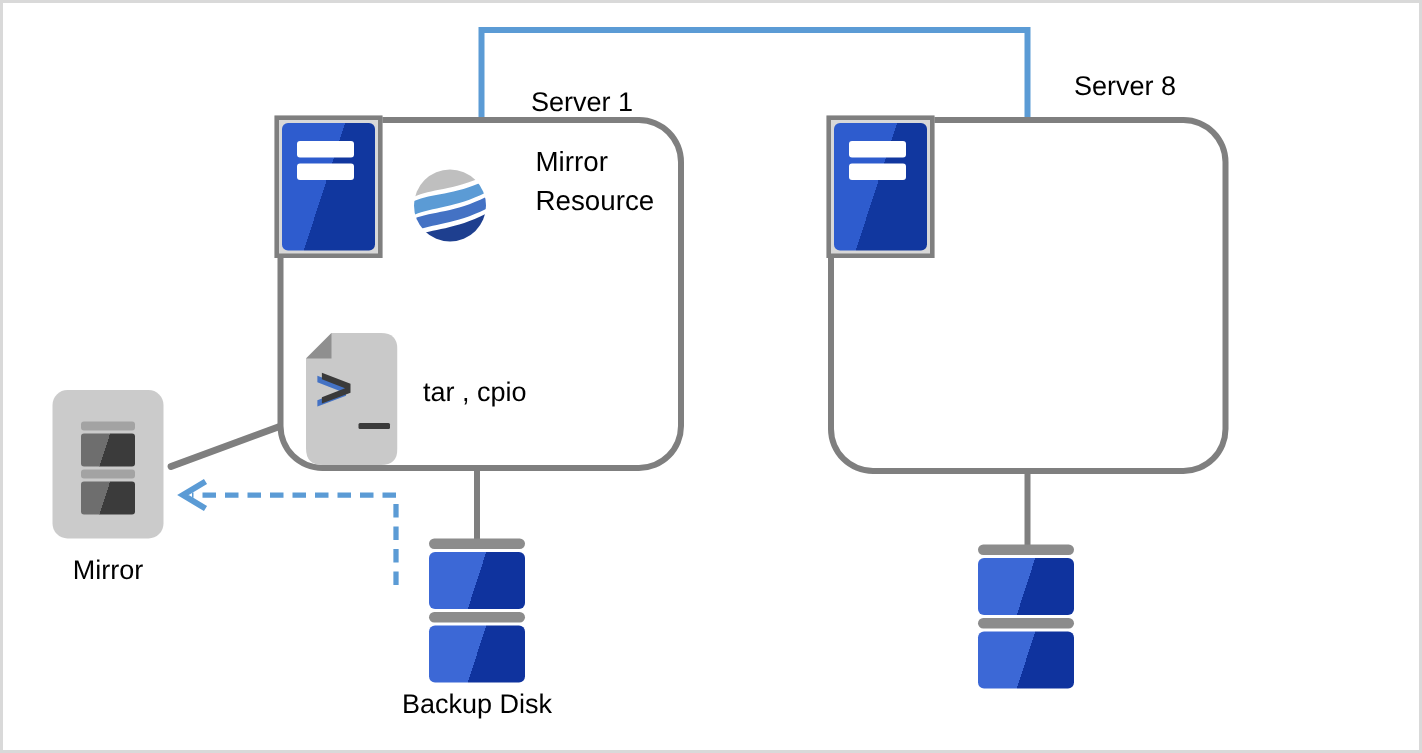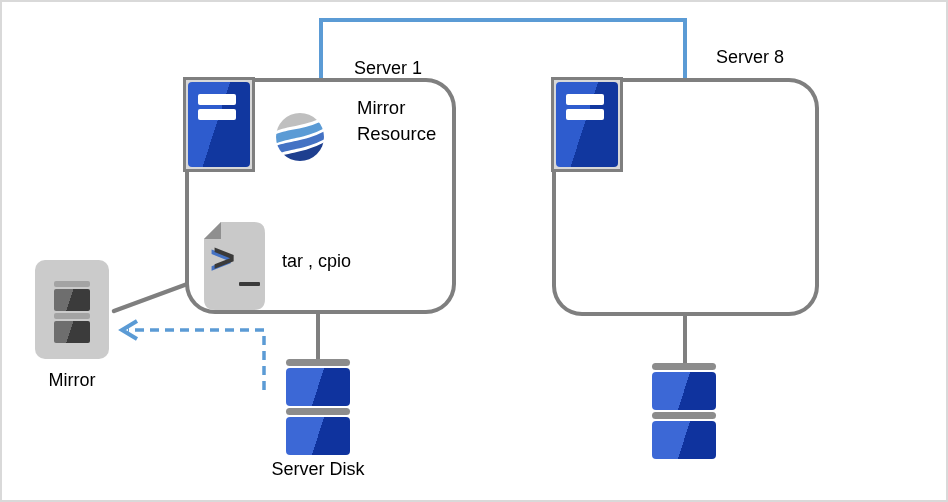--- a/index.html
+++ b/index.html
@@ -132,21 +132,21 @@
   </div>
 
   <div class="abs lbl" style="left:280px;top:249px;text-align:right;">tar , cpio</div>
 
   <div class="abs disk-stack" style="left:284px;top:357px;">
     <div class="disk-cap"></div>
     <div class="disk-platter"></div>
     <div class="disk-cap"></div>
     <div class="disk-platter"></div>
   </div>
-  <div class="abs lbl" style="left:248px;top:457px;width:136px;">Server Disk</div>
+  <div class="abs lbl" style="left:248px;top:457px;width:136px;">Backup Disk</div>
 
   <div class="abs disk-stack" style="left:650px;top:361px;">
     <div class="disk-cap"></div>
     <div class="disk-platter"></div>
     <div class="disk-cap"></div>
     <div class="disk-platter"></div>
   </div>
 
   <div class="abs backup-body" style="left:33px;top:258px;width:74px;height:99px;">
     <div class="abs" style="left:19px;top:21px;width:36px;">

